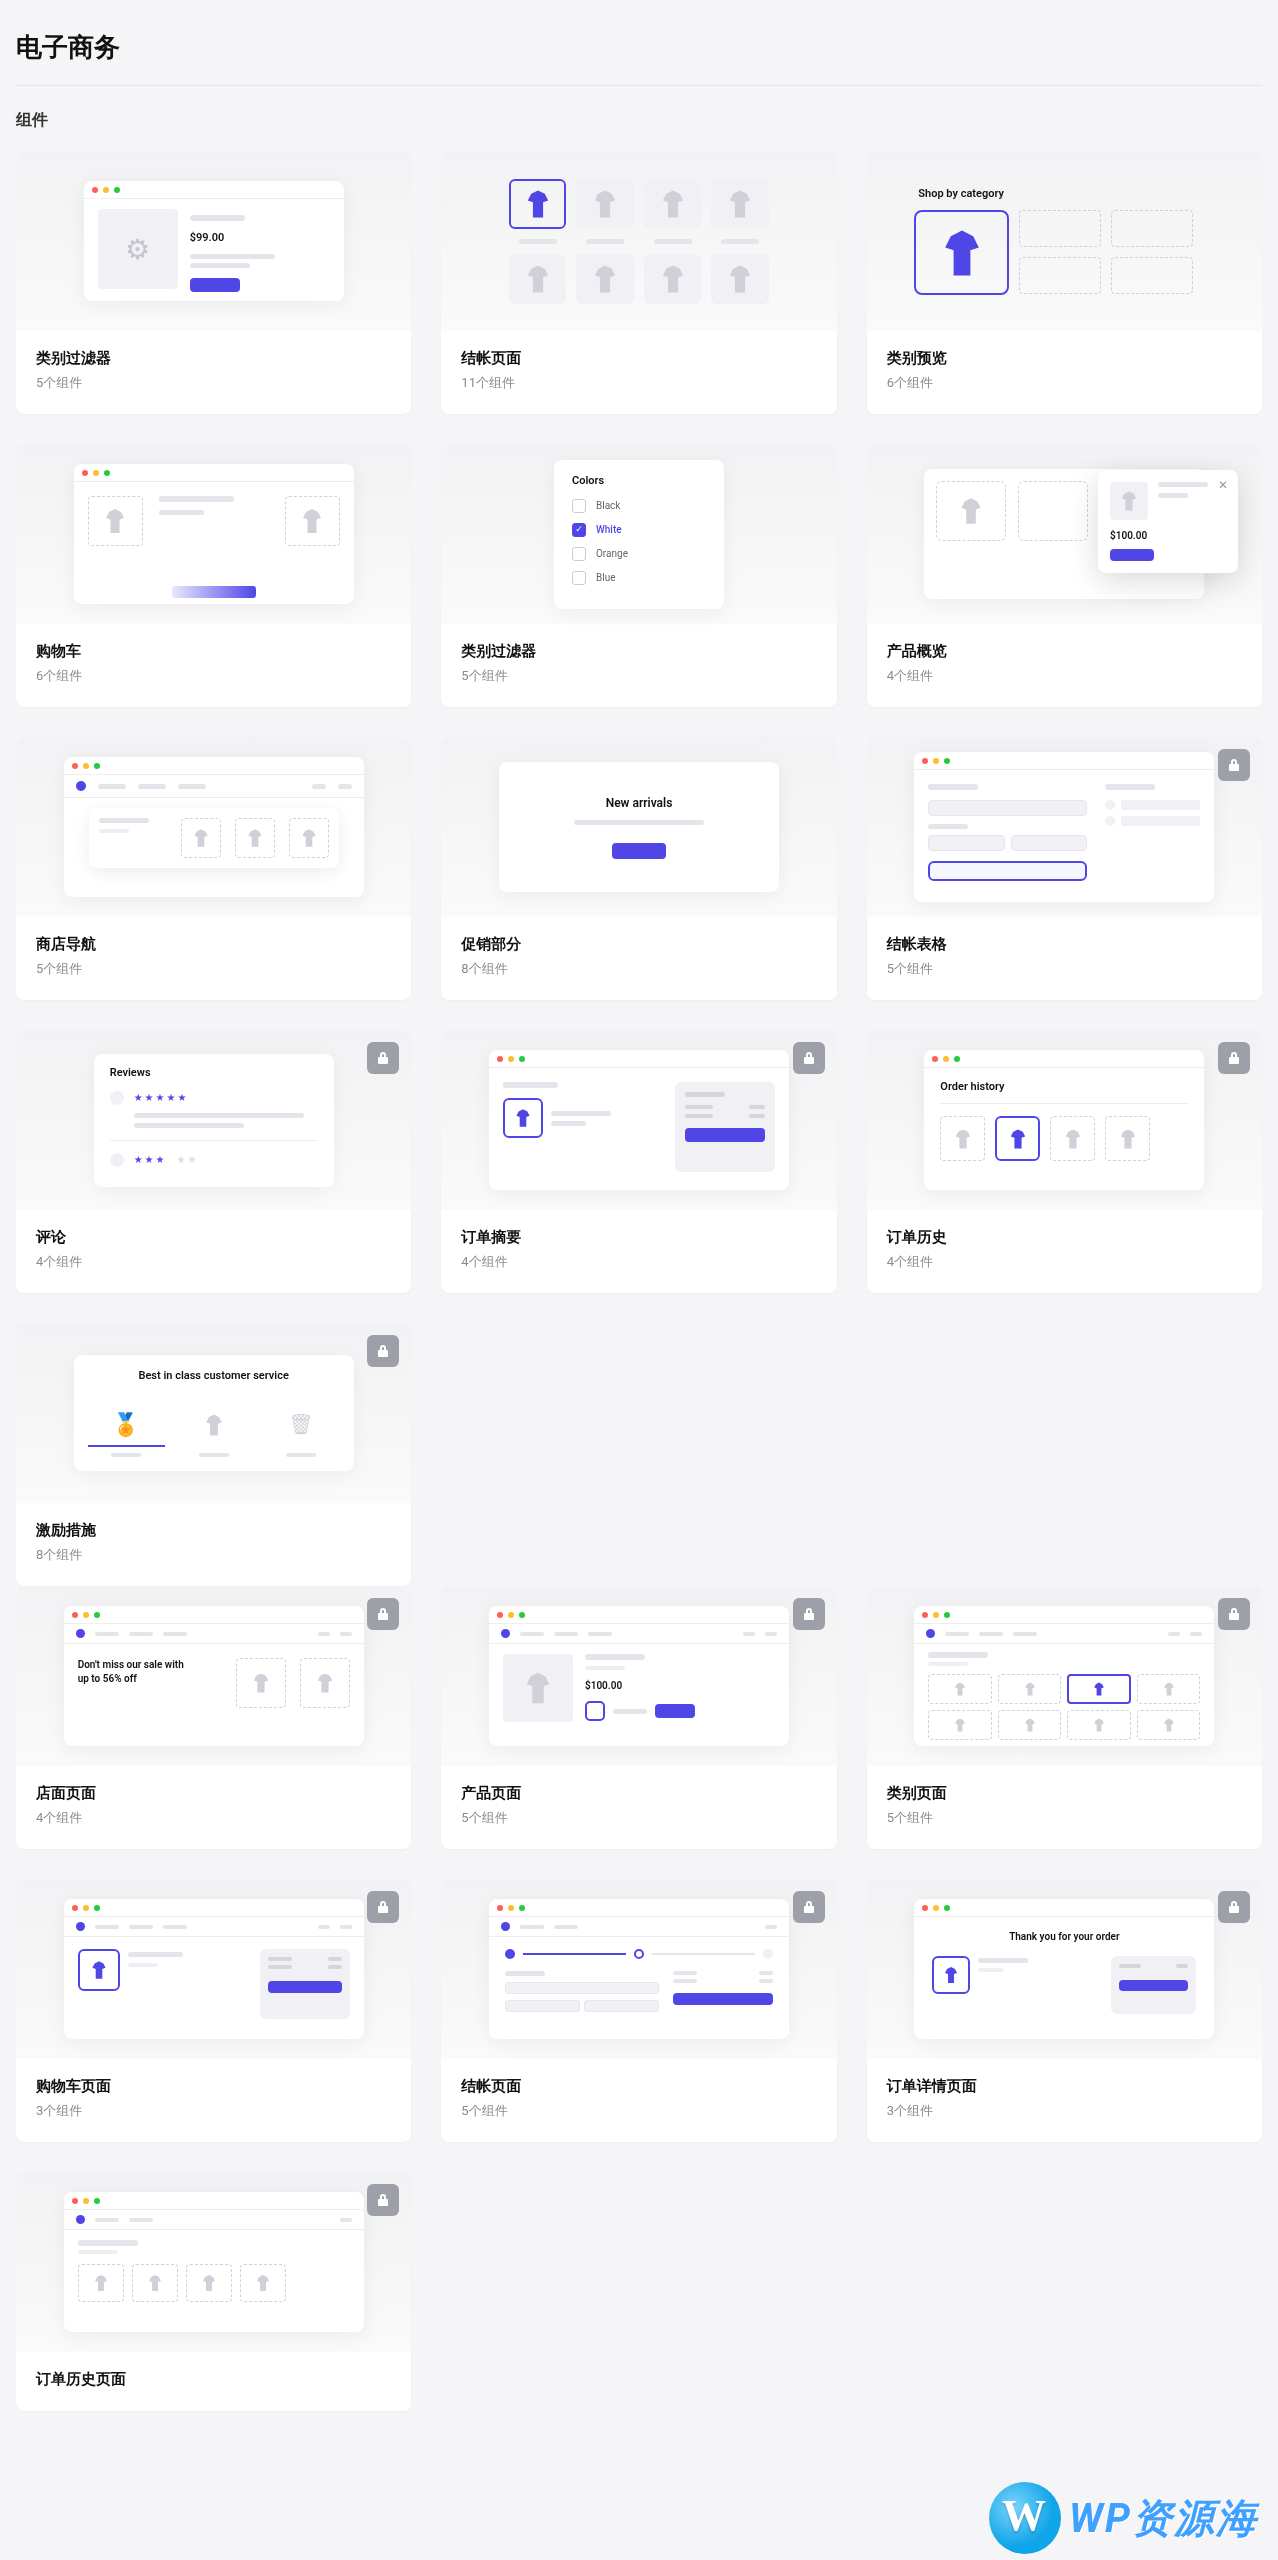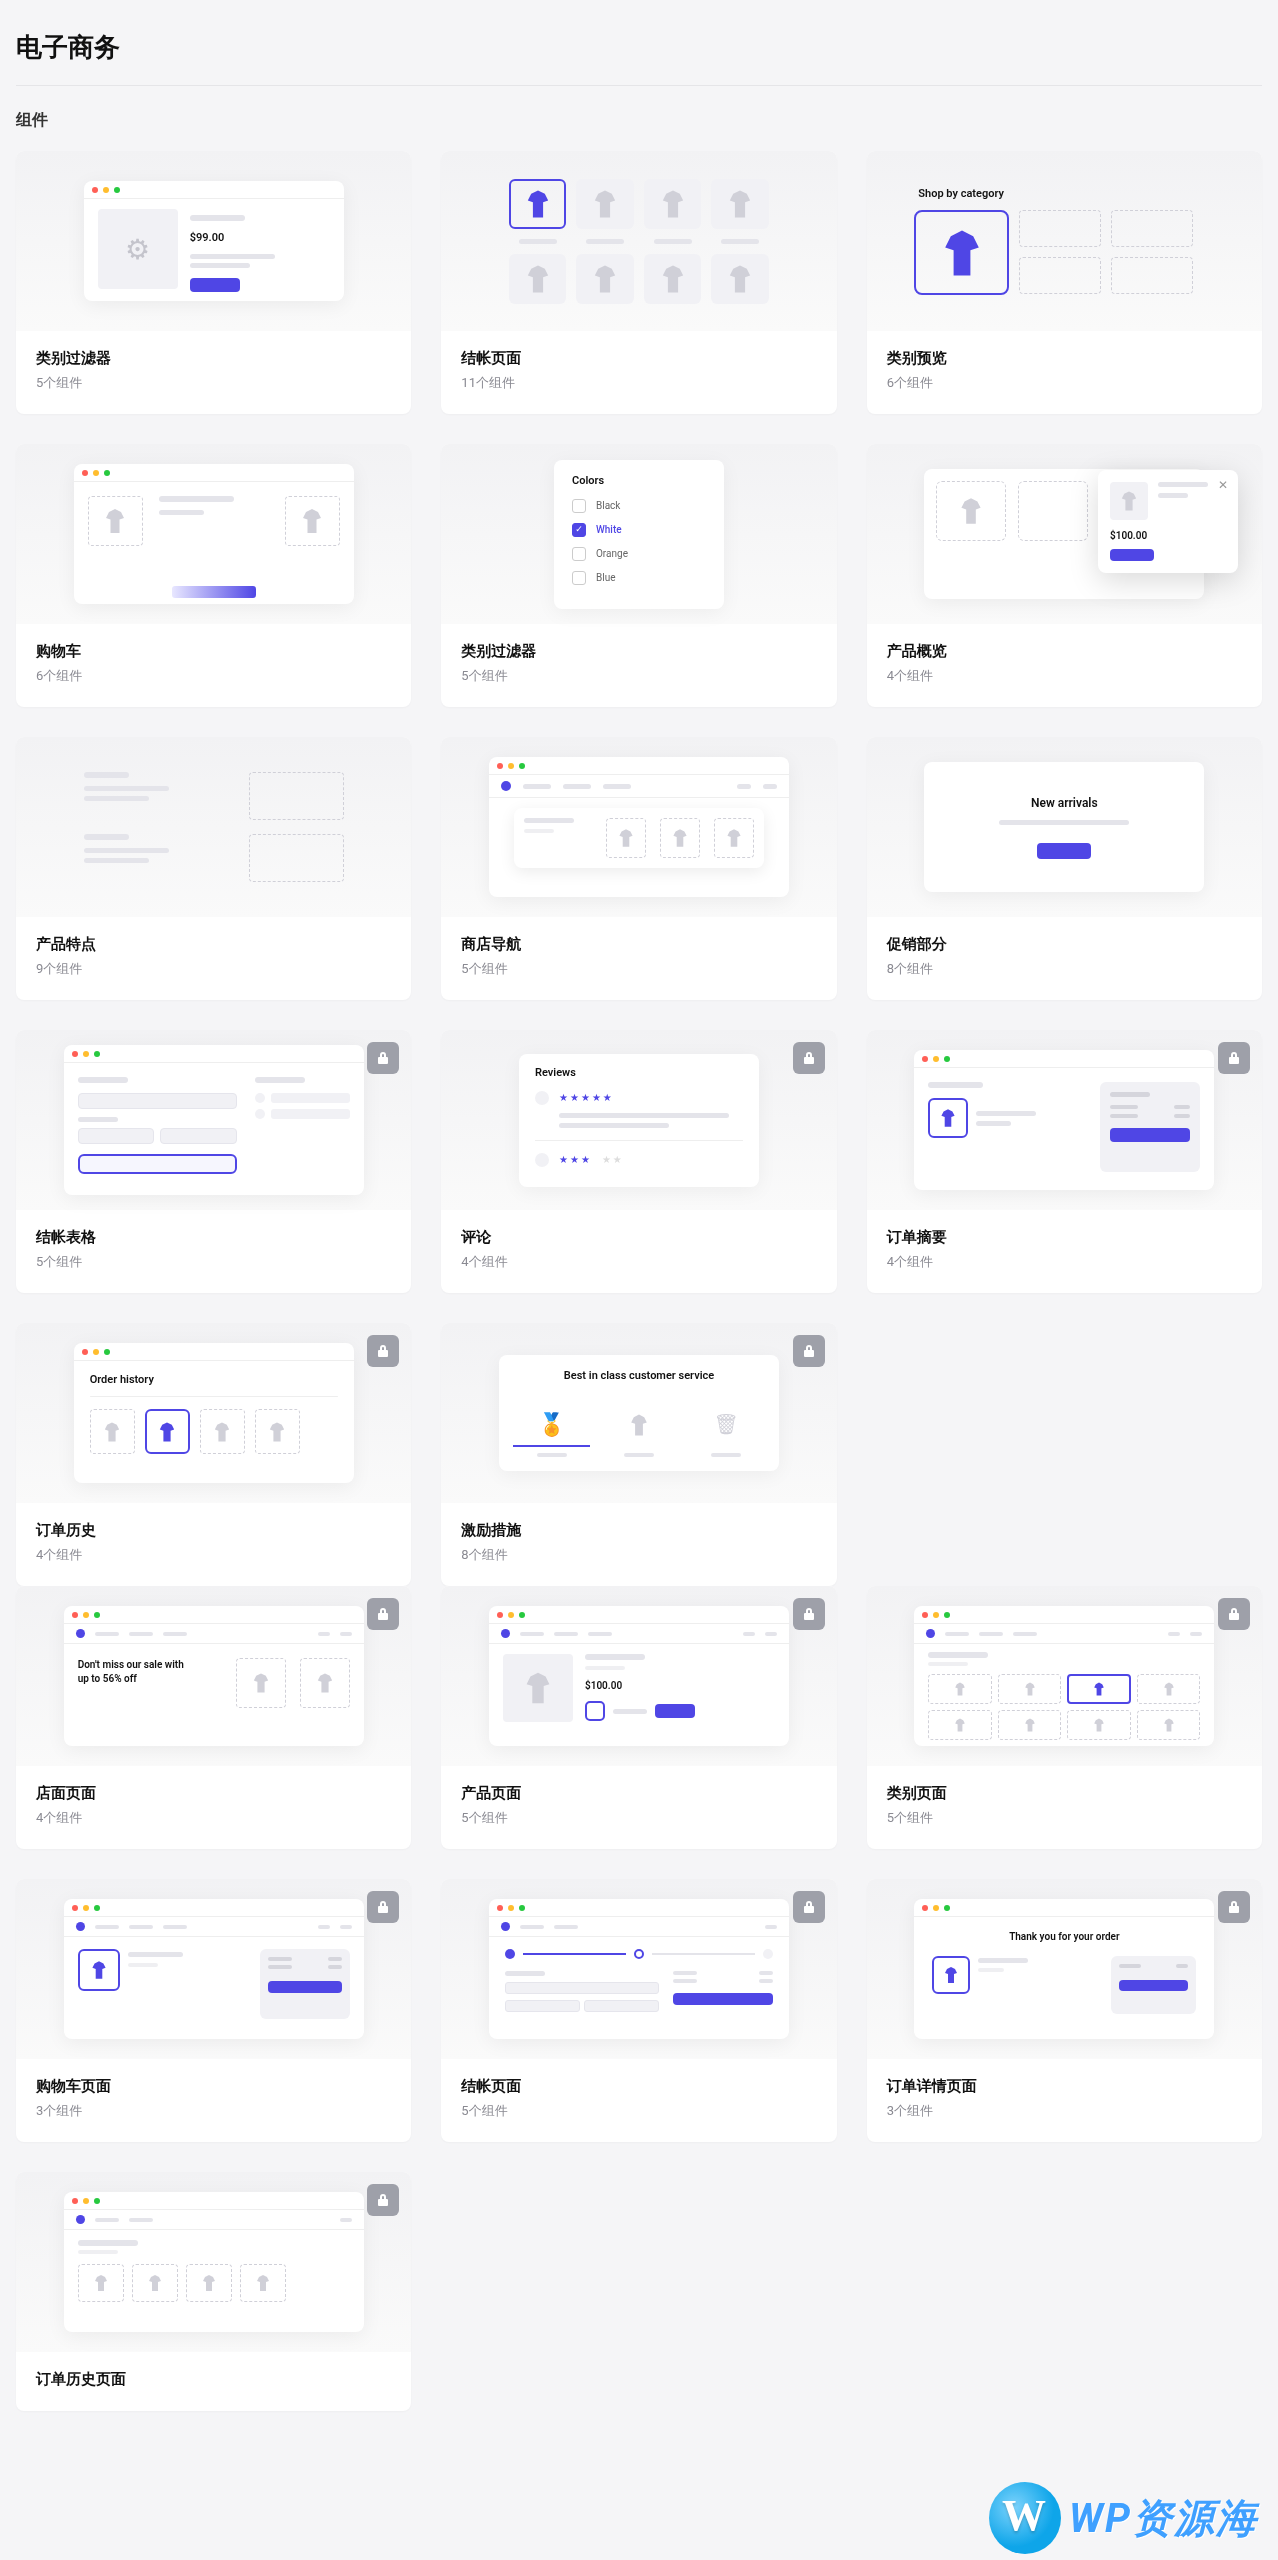--- a/index.html
+++ b/index.html
@@ -264,48 +264,20 @@
 </div>
 </div>
         <div class="card-body">
           <div class="card-title">产品概览</div>
           <div class="card-sub">4个组件</div>
         </div>
       </div>
       <div class="card">
         <div class="card-preview">
 <div class="pv">
-            <div style="width:260px;">
-  <div style="display:flex;gap:16px;margin-bottom:14px;">
-    <div style="flex:1;">
-                  <div class="wire-line" style="width:45px;height:6px;margin-bottom:8px;"></div>
-                  <div class="wire-line" style="width:85px;height:5px;margin-bottom:5px;"></div>
-                  <div class="wire-line" style="width:65px;height:5px;"></div>
-                </div>
-    <div class="wire-dashed" style="width:95px;height:48px;"></div>
-  </div>
-  <div style="display:flex;gap:16px;">
-    <div style="flex:1;">
-                  <div class="wire-line" style="width:45px;height:6px;margin-bottom:8px;"></div>
-                  <div class="wire-line" style="width:85px;height:5px;margin-bottom:5px;"></div>
-                  <div class="wire-line" style="width:65px;height:5px;"></div>
-                </div>
-    <div class="wire-dashed" style="width:95px;height:48px;"></div>
-  </div>
-</div>
-          </div>
-</div>
-        <div class="card-body">
-          <div class="card-title">产品特点</div>
-          <div class="card-sub">9个组件</div>
-        </div>
-      </div>
-      <div class="card">
-        <div class="card-preview">
-<div class="pv">
             <div class="mini-win" style="width:300px;height:140px;">
   <div class="mini-dots">
                 <span class="d-r"></span>
                 <span class="d-y"></span>
                 <span class="d-g"></span>
               </div>
   <div style="display:flex;align-items:center;gap:12px;padding:6px 12px;border-bottom:1px solid #eee;">
     <div class="accent circle" style="width:10px;height:10px;"></div>
     <div class="wire-line" style="width:28px;height:5px;"></div>
     <div class="wire-line" style="width:28px;height:5px;"></div>

